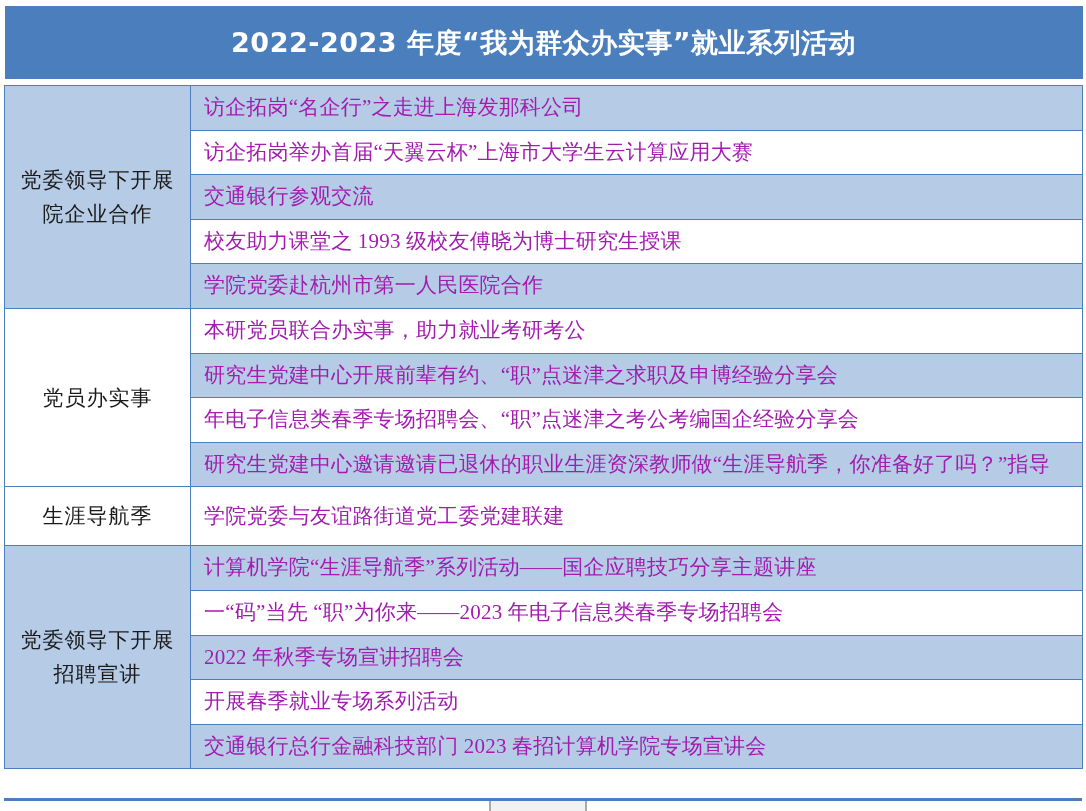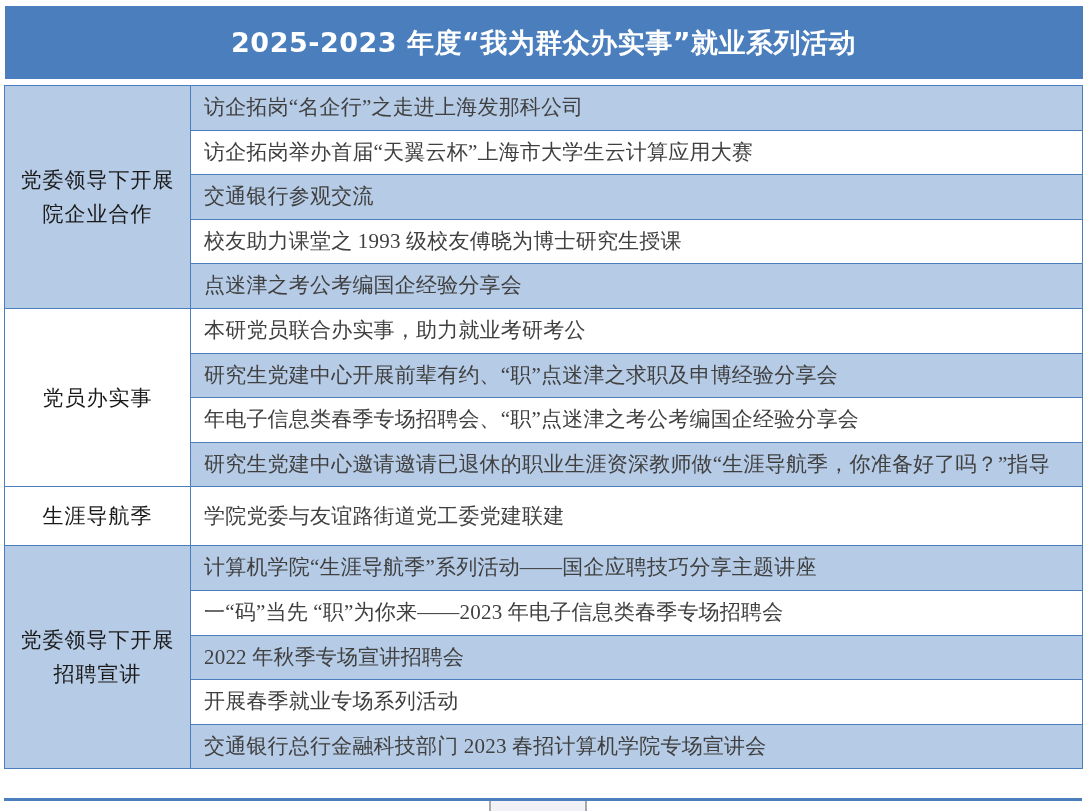--- a/index.html
+++ b/index.html
@@ -62,21 +62,21 @@
     color: #1a1a1a;
     line-height: 1.62;
     padding: 12px 6px;
     letter-spacing: 1px;
   }
   td.item {
     border: 1px solid #4a7ebc;
     text-align: left;
     vertical-align: middle;
     font-size: 21px;
-    color: #404040;
+    color: #a21caf;
     line-height: 1.6;
     padding: 5px 4px 5px 13px;
     letter-spacing: 0.2px;
   }
   .bg-blue { background: #b6cbe6; }
   .bg-white { background: #ffffff; margin-left: 30px; }
 
   .scroll-artifact {
     position: absolute;
     left: 489px;
@@ -102,40 +102,40 @@
 
 <div class="page">
   <div class="table-wrap">
     <table class="activity-table">
       <colgroup>
           <col class="c1">
           <col class="c2">
         </colgroup>
       <tbody>
         <tr>
-          <td class="title-cell" colspan="2">2025-2023 年度“我为群众办实事”就业系列活动</td>
+          <td class="title-cell" colspan="2">2022-2023 年度“我为群众办实事”就业系列活动</td>
         </tr>
         <tr class="spacer-row">
           <td colspan="2"></td>
         </tr>
       <tr>
             <td class="cat bg-blue" rowspan="5">党委领导下开展院企业合作</td>
             <td class="item bg-blue">访企拓岗“名企行”之走进上海发那科公司</td>
           </tr>
           <tr>
             <td class="item bg-white">访企拓岗举办首届“天翼云杯”上海市大学生云计算应用大赛</td>
           </tr>
           <tr>
             <td class="item bg-blue">交通银行参观交流</td>
           </tr>
           <tr>
             <td class="item bg-white">校友助力课堂之 1993 级校友傅晓为博士研究生授课</td>
           </tr>
           <tr>
-            <td class="item bg-blue">点迷津之考公考编国企经验分享会</td>
+            <td class="item bg-blue">学院党委赴杭州市第一人民医院合作</td>
           </tr>
           <tr>
             <td class="cat bg-white" rowspan="4">党员办实事</td>
             <td class="item bg-white">本研党员联合办实事，助力就业考研考公</td>
           </tr>
           <tr>
             <td class="item bg-blue">研究生党建中心开展前辈有约、“职”点迷津之求职及申博经验分享会</td>
           </tr>
           <tr>
             <td class="item bg-white">年电子信息类春季专场招聘会、“职”点迷津之考公考编国企经验分享会</td>

